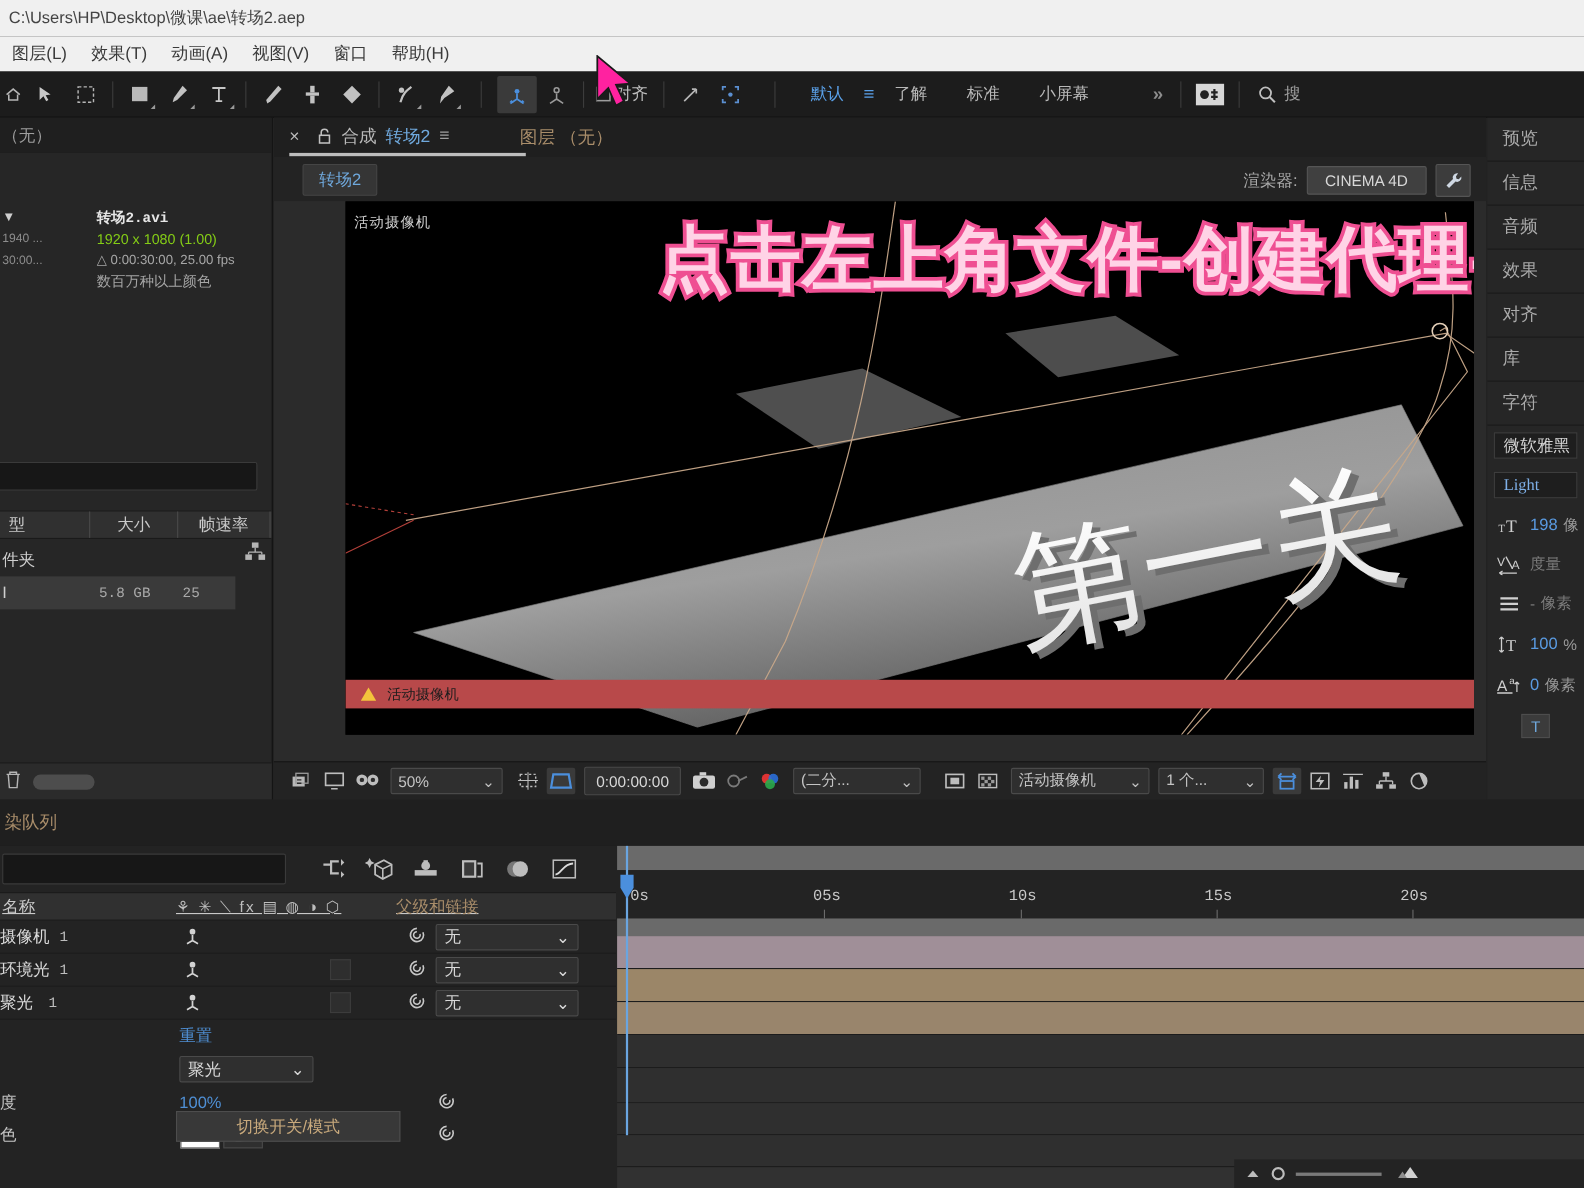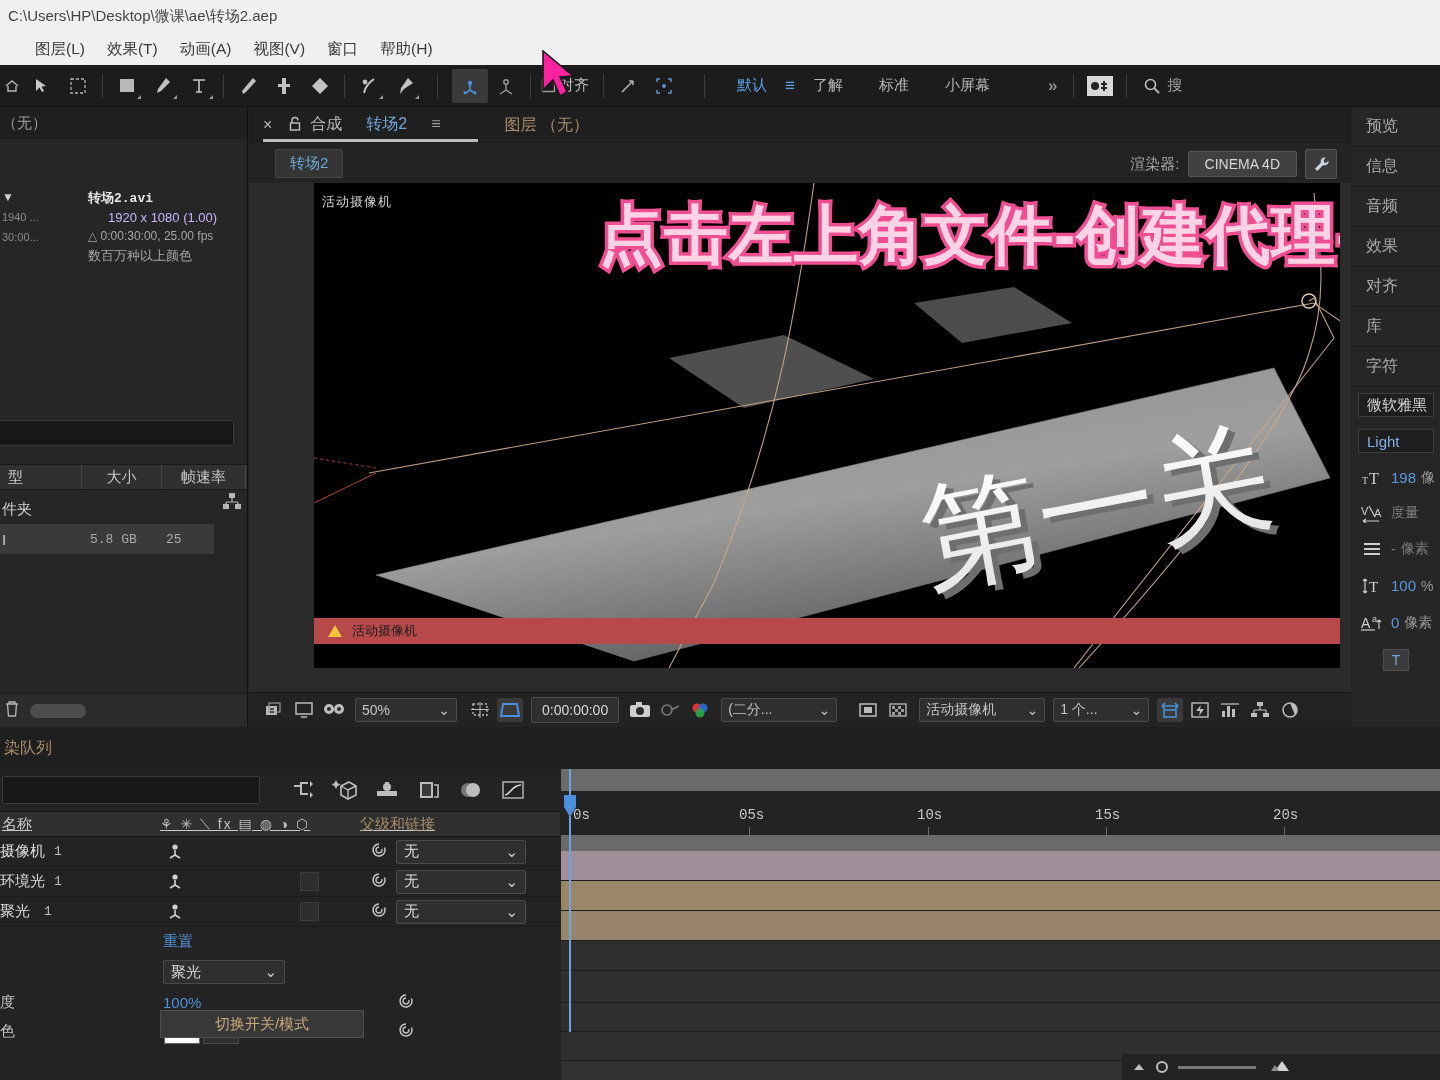--- a/index.html
+++ b/index.html
@@ -19,21 +19,20 @@
     display:flex;align-items:center;padding-left:8px;box-sizing:border-box;
     font-size:15px;
   }
 
   
   .menubar{
     position:absolute;left:0;top:33px;width:1440px;height:32px;
     background:#f0f0f0;color:#3a3a3a;
     display:flex;align-items:center;box-sizing:border-box;
     font-size:15.5px;
-    padding-left:24px;
   }
   .menubar .mi{padding:0 11px;white-space:nowrap;cursor:default;}
 
   
   .toolbar{
     position:absolute;left:0;top:65px;width:1440px;height:42px;
     background:#1c1c1c;border-bottom:1px solid #111;
     display:flex;align-items:center;box-sizing:border-box;
   }
   .tool{
@@ -55,21 +54,21 @@
     position:absolute;left:0;top:107px;width:248px;height:620px;
     background:#262626;border-right:1px solid #111;box-sizing:border-box;
     overflow:hidden;
   }
   .lp-tabrow{height:32px;display:flex;align-items:center;color:#9e9e9e;
     font-size:15px;padding-left:2px;background:#1f1f1f;}
   .lp-info{position:relative;height:118px;padding:12px 6px 0 6px;box-sizing:border-box;}
   .lp-thumbwrap{position:absolute;left:2px;top:48px;font-size:11px;color:#8d8d8d;line-height:20px;}
   .lp-meta{position:absolute;left:88px;top:50px;line-height:19px;}
   .lp-meta .nm{color:#e6e6e6;font-weight:bold;font-family:"Liberation Mono","DejaVu Sans Mono",monospace;font-size:13px;}
-  .lp-meta .dim{color:#c4b5fd;font-size:13px;margin-left:20px;}
+  .lp-meta .dim{color:#84cc16;font-size:13px;}
   .lp-meta .dur{color:#a6a6a6;font-size:12px;}
   .lp-meta .col{color:#a6a6a6;font-size:13px;}
   .lp-search{position:absolute;left:-6px;top:313px;width:240px;height:26px;
     background:#171717;border:1px solid #3a3a3a;border-radius:2px;box-sizing:border-box;}
   .lp-cols{position:absolute;left:0;top:357px;width:248px;height:24px;
     background:#303030;display:flex;align-items:center;font-size:15px;color:#c9c9c9;
     border-top:1px solid #1a1a1a;border-bottom:1px solid #1a1a1a;}
   .lp-cols .c{padding:0 8px;border-right:1px solid #4a4a4a;height:100%;
     display:flex;align-items:center;box-sizing:border-box;}
   .lp-rows{position:absolute;left:0;top:387px;width:224px;}
@@ -82,21 +81,21 @@
     background:#2b2b2b;border-top:1px solid #1a1a1a;display:flex;align-items:center;gap:10px;padding-left:4px;box-sizing:border-box;}
   .pill{width:56px;height:14px;border-radius:7px;background:#4d4d4d;}
 
   
   .comp{
     position:absolute;left:249px;top:107px;width:1102px;height:620px;
     background:#2b2b2b;box-sizing:border-box;overflow:hidden;
   }
   .comp-tabrow{height:36px;display:flex;align-items:center;gap:8px;
     background:#1f1f1f;padding-left:14px;box-sizing:border-box;position:relative;}
-  .comp-tab{display:flex;align-items:center;gap:24px;font-size:16px;color:#b9b9b9;
+  .comp-tab{display:flex;align-items:center;gap:8px;font-size:16px;color:#b9b9b9;
     position:relative;padding-bottom:2px;}
   .comp-tab .act{color:#6fa8dc;}
   .comp-tab-underline{position:absolute;left:14px;top:32px;width:215px;height:3px;background:#bdbdbd;}
   .comp-tab2{font-size:16px;color:#a98d6a;margin-left:56px;}
   .comp-sub{height:40px;display:flex;align-items:center;padding-left:26px;
     box-sizing:border-box;position:relative;background:#232323;}
   .crumb{background:#353535;border:1px solid #454545;color:#6fa8dc;
     padding:4px 14px;font-size:15px;border-radius:2px;}
   .renderer{position:absolute;right:14px;top:6px;display:flex;align-items:center;gap:8px;}
   .renderer .lbl{color:#a9a9a9;font-size:15px;}
@@ -132,21 +131,21 @@
   .ico{width:26px;height:24px;display:flex;align-items:center;justify-content:center;flex:none;}
   .ico.on{background:#3a3a3a;border-radius:2px;}
 
   
   .rightpanel{
     position:absolute;left:1352px;top:107px;width:88px;height:620px;
     background:#262626;box-sizing:border-box;overflow:hidden;
   }
   .rp-sec{height:40px;display:flex;align-items:center;padding-left:14px;
     color:#aaa;font-size:16px;border-bottom:1px solid #1b1b1b;box-sizing:border-box;}
-  .rp-fontrow{height:36px;display:flex;align-items:center;padding:0 6px;box-sizing:border-box;}
+  .rp-fontrow{height:36px;display:flex;align-items:center;padding:0 6px;box-sizing:border-box;font-family:Liberation Serif, serif;}
   .rp-fontbox{flex:1;height:24px;background:#1e1e1e;border:1px solid #3d3d3d;
     color:#d5d5d5;font-size:15px;display:flex;align-items:center;padding-left:8px;
     box-sizing:border-box;overflow:hidden;white-space:nowrap;}
   .rp-prop{height:37px;display:flex;align-items:center;gap:5px;padding-left:8px;box-sizing:border-box;}
   .rp-prop .gi{width:26px;color:#cfcfcf;font-size:17px;display:flex;align-items:center;justify-content:center;}
   .rp-prop .v{color:#5a9ae0;font-size:15px;}
   .rp-prop .u{color:#9a9a9a;font-size:14px;}
   .rp-prop .dim{color:#7d7d7d;font-size:14px;}
 
   

